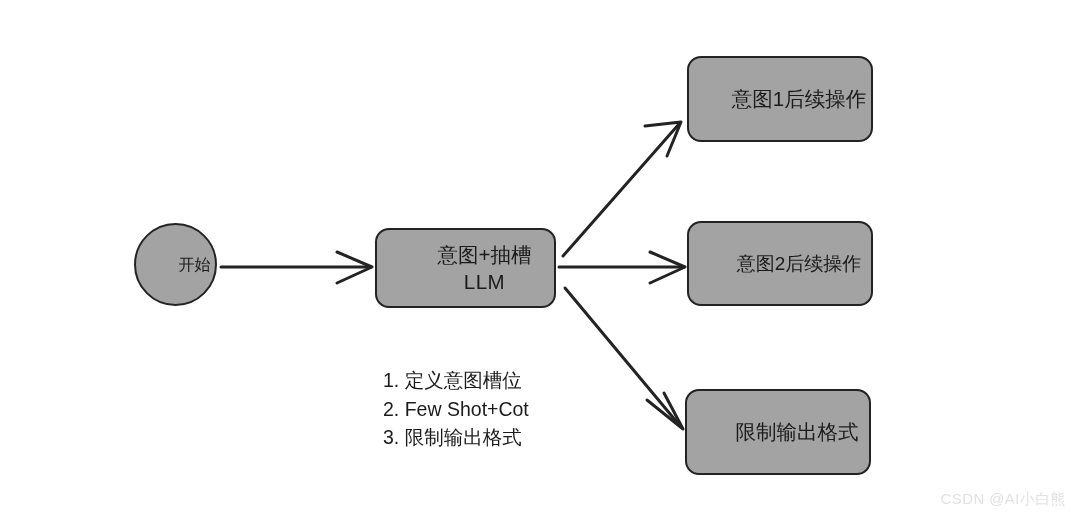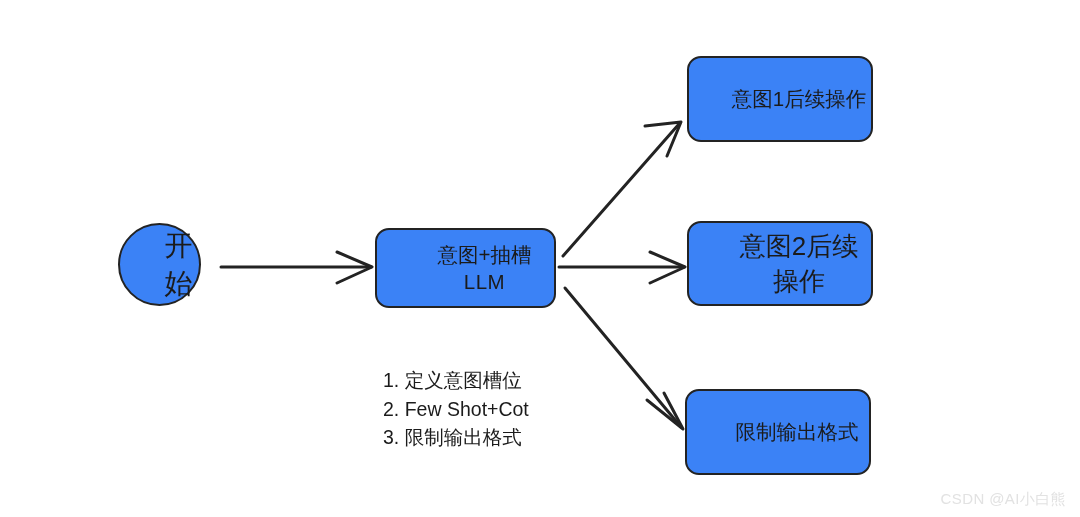--- a/index.html
+++ b/index.html
@@ -26,32 +26,32 @@
     pointer-events: none;
   }
   .node {
     position: absolute;
     box-sizing: border-box;
     display: flex;
     align-items: center;
     justify-content: center;
     text-align: center;
     color: #1b1b1b;
-    background: #3b82f6;
+    background: #a3a3a3;
     border: 2.6px solid #232323;
     line-height: 1.34;
     padding-left: 38px;
   }
   .node-circle {
     border-radius: 50%;
-    left: 118px;
+    left: 134px;
     top: 223px;
     width: 83px;
     height: 83px;
-    font-size: 28px;
+    font-size: 16px;
   }
   .node-rect {
     border-radius: 14px;
   }
   .node-llm {
     left: 375px;
     top: 228px;
     width: 181px;
     height: 80px;
     font-size: 20.5px;
@@ -65,21 +65,21 @@
     top: 56px;
     width: 186px;
     height: 86px;
     font-size: 20.5px;
   }
   .node-out2 {
     left: 687px;
     top: 221px;
     width: 186px;
     height: 85px;
-    font-size: 26px;
+    font-size: 19px;
   }
   .node-out3 {
     left: 685px;
     top: 389px;
     width: 186px;
     height: 86px;
     font-size: 20.5px;
   }
   .notes {
     position: absolute;

